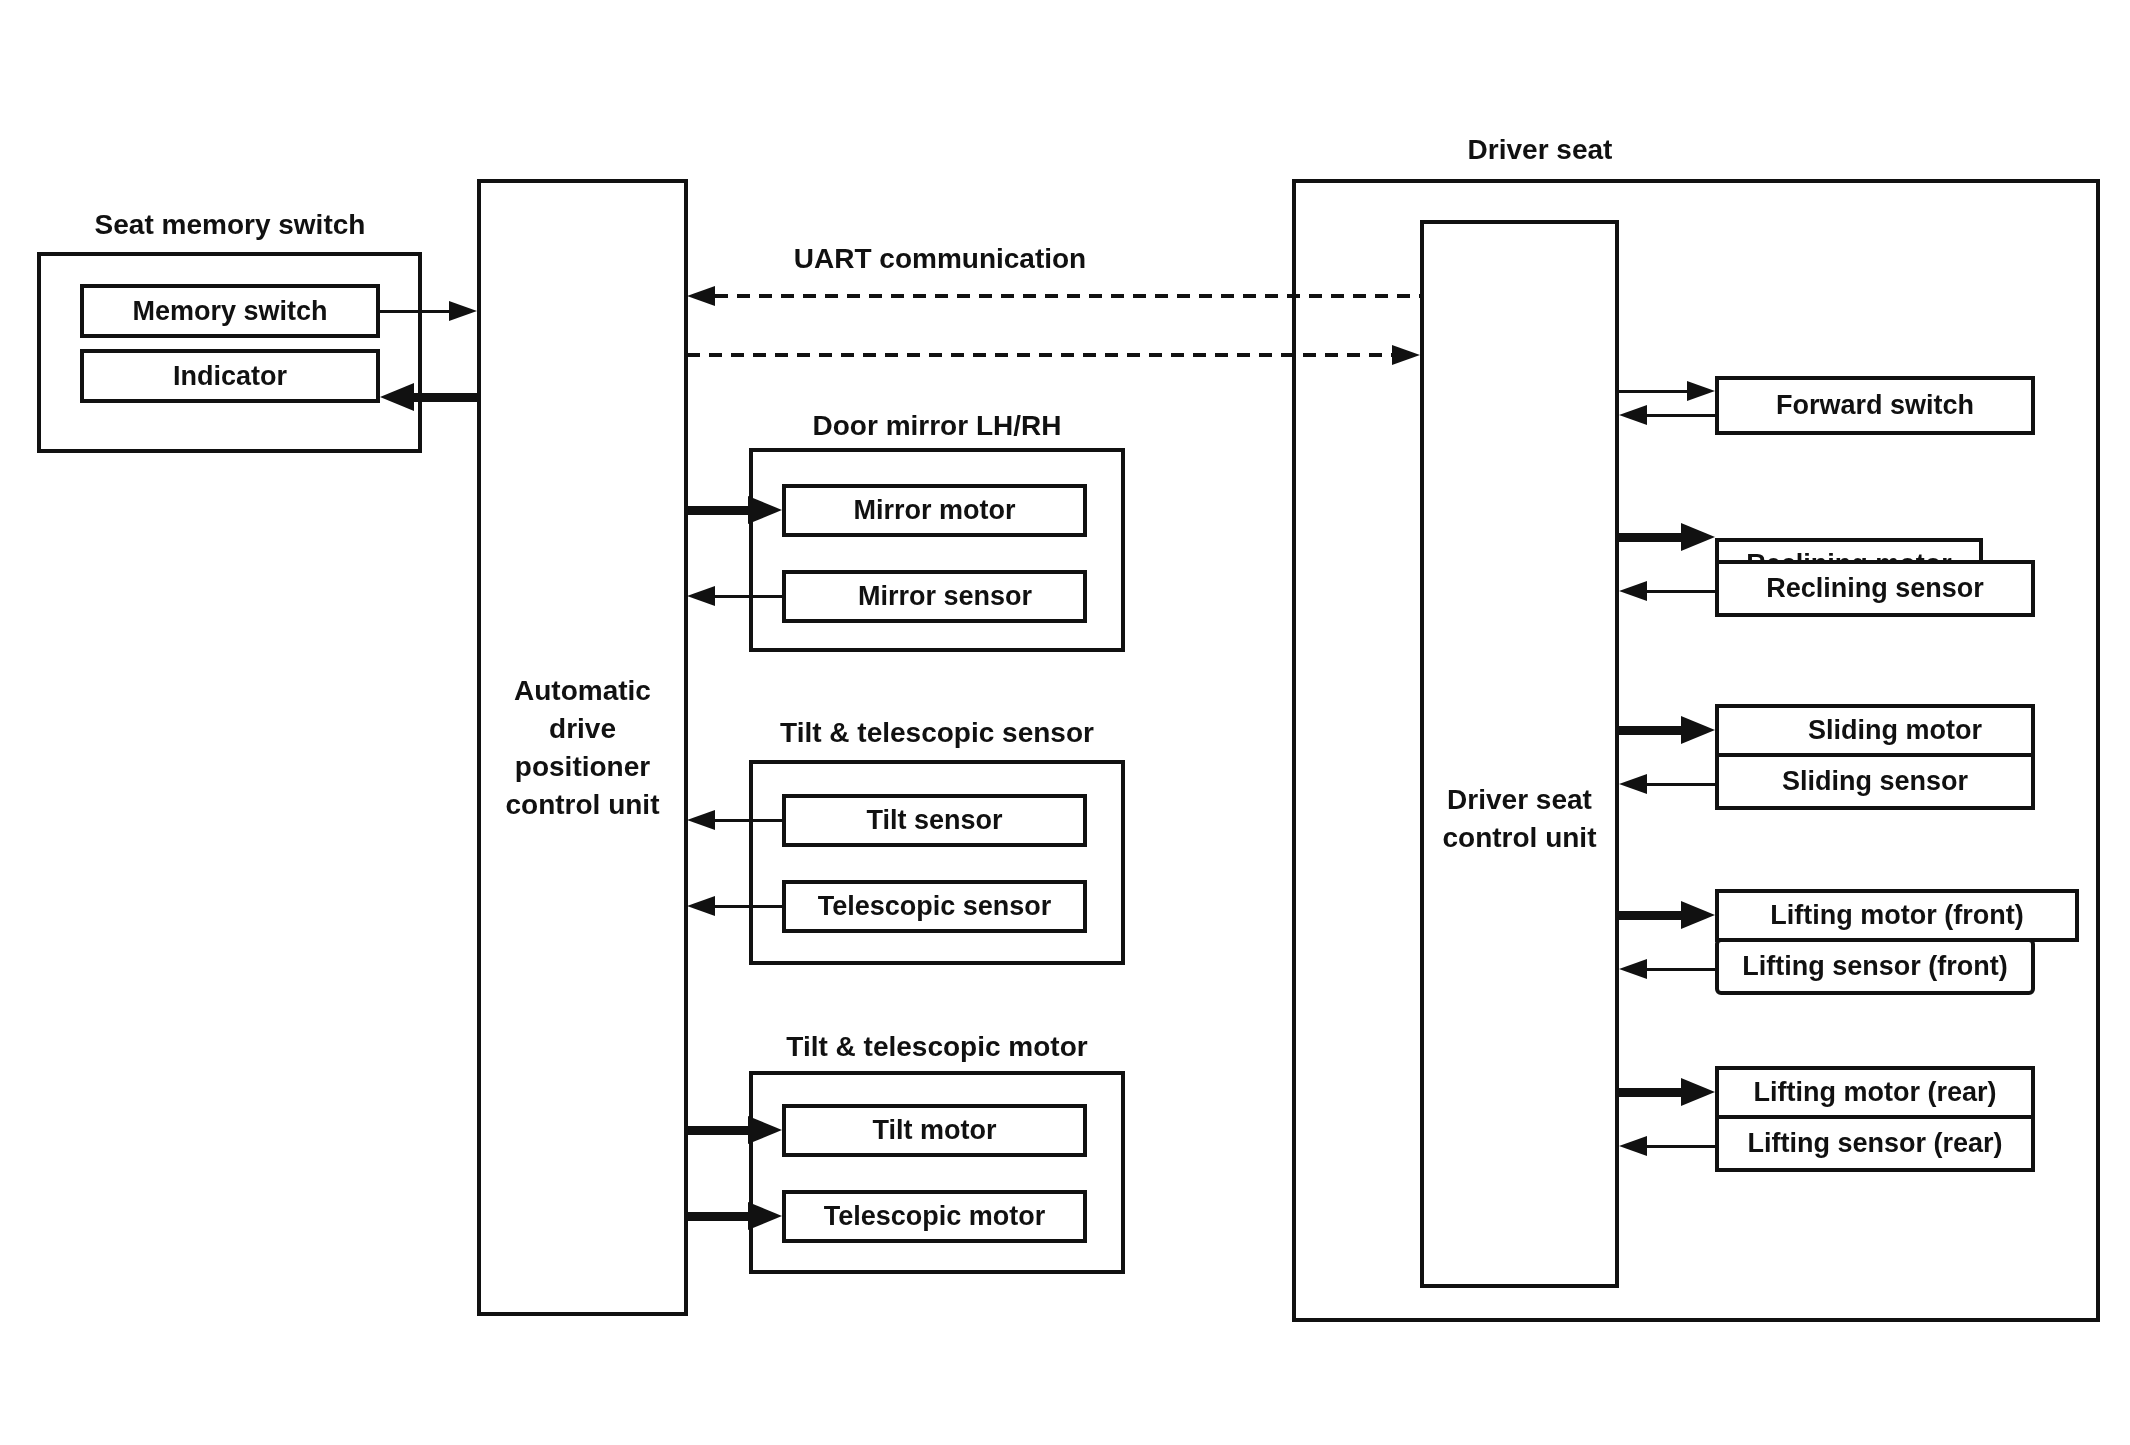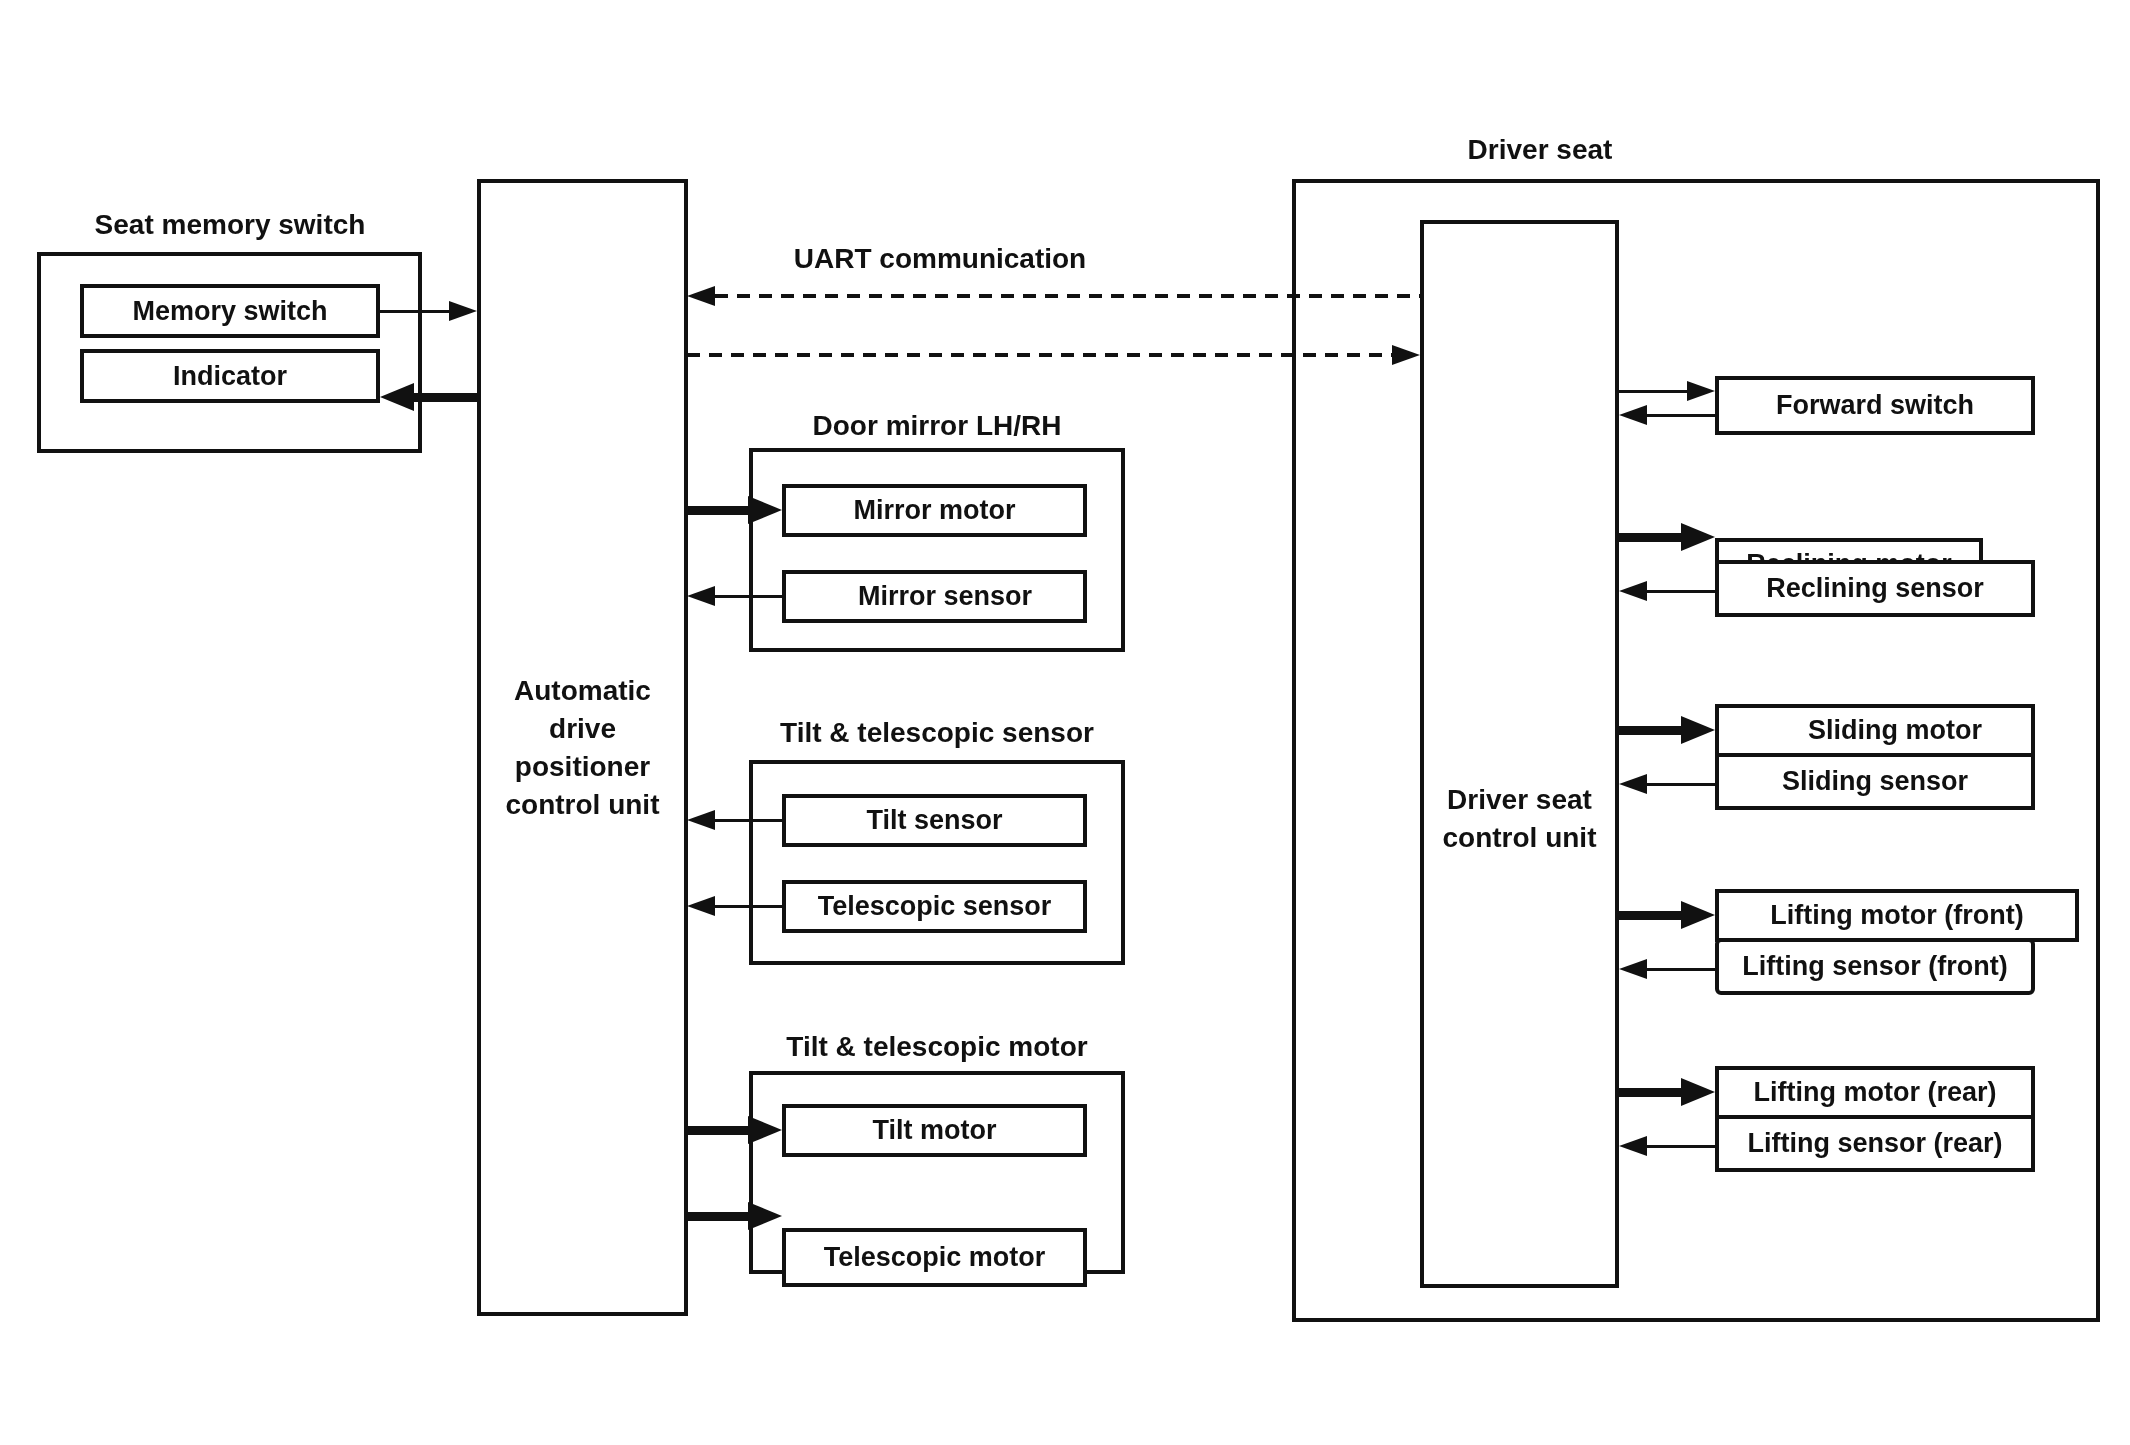--- a/index.html
+++ b/index.html
@@ -137,21 +137,21 @@
     <div class="shaft"></div>
   </div>
   <div class="arrow left" style="left:687px;top:906px;width:95px;">
     <div class="head"></div>
     <div class="shaft"></div>
   </div>
 
   <div class="glabel" style="left:697px;top:1029px;width:480px;">Tilt &amp; telescopic motor</div>
   <div class="frame" style="left:749px;top:1071px;width:376px;height:203px;"></div>
   <div class="box" style="left:782px;top:1104px;width:305px;height:53px;">Tilt motor</div>
-  <div class="box" style="left:782px;top:1228px;width:305px;height:59px;">Telescopic motor</div>
+  <div class="box" style="left:782px;top:1190px;width:305px;height:53px;">Telescopic motor</div>
   <div class="arrow thick right" style="left:687px;top:1130px;width:95px;">
     <div class="shaft"></div>
     <div class="head"></div>
   </div>
   <div class="arrow thick right" style="left:687px;top:1216px;width:95px;">
     <div class="shaft"></div>
     <div class="head"></div>
   </div>
 
   <div class="glabel" style="left:1300px;top:132px;width:480px;">Driver seat</div>

